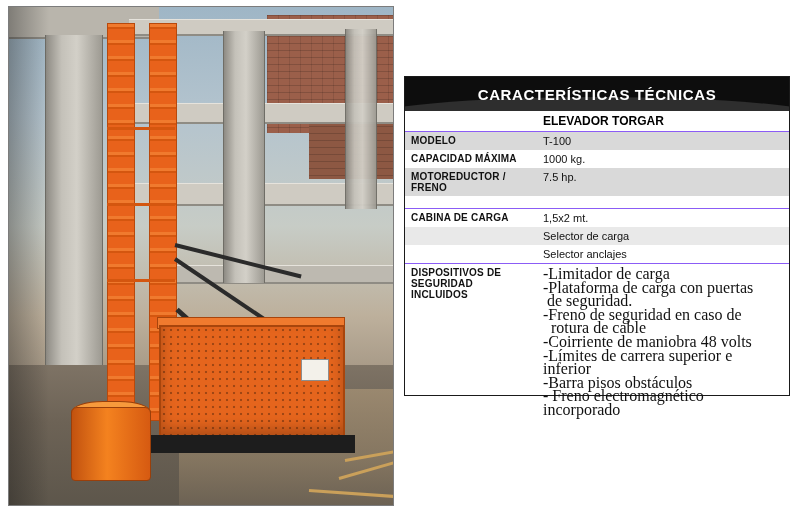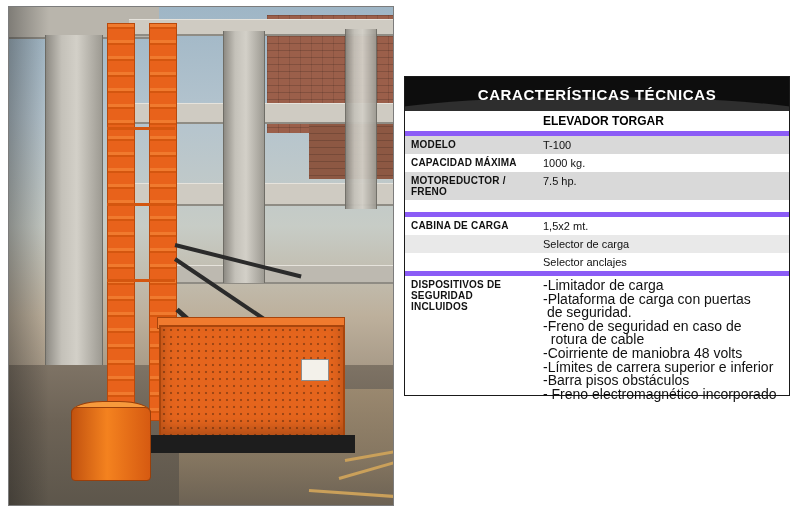--- a/index.html
+++ b/index.html
@@ -231,29 +231,30 @@
     padding-top: 8px;
     padding-bottom: 3px;
   }
   .brand {
     font-weight: bold;
     font-size: 12px;
     text-align: left;
   }
   .shade { background: #d9d9d9; }
   .band  { background: #e9e9e9; }
-  .rule-top td { border-top: 5px solid #8b5cf6; }
+  .rule-top td { border-top: 1px solid #8b5cf6; }
   .spacer td { height: 6px; padding: 0; }
   .safety-list {
     margin: 0;
     padding: 0;
     list-style: none;
-    font-size: 14px;
+    font-size: 16px;
     line-height: 13.6px;
     color: #111;
+    font-family: Liberation Serif, serif;
   }
   .safety-list li { white-space: pre-wrap; }
   .footnote {
     position: absolute;
     left: 404px;
     top: 400px;
     width: 386px;
     text-align: center;
     font-size: 11px;
     font-style: italic;

